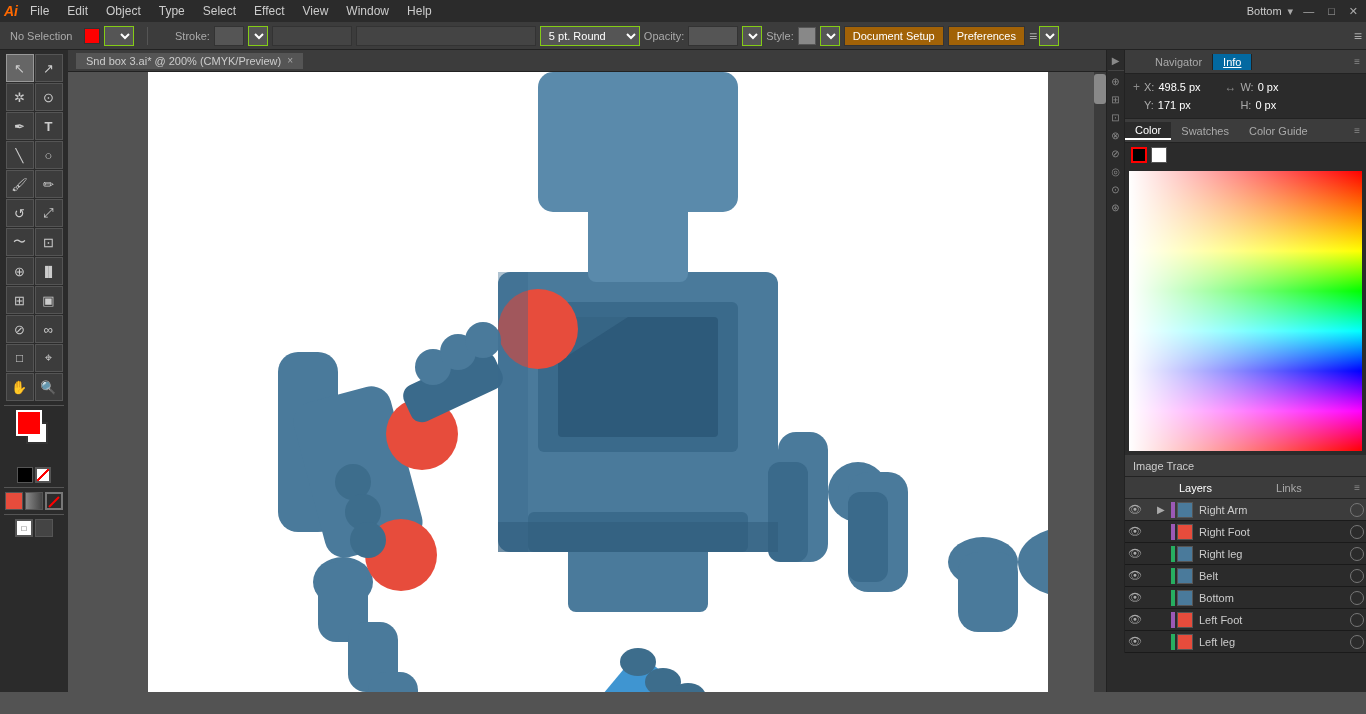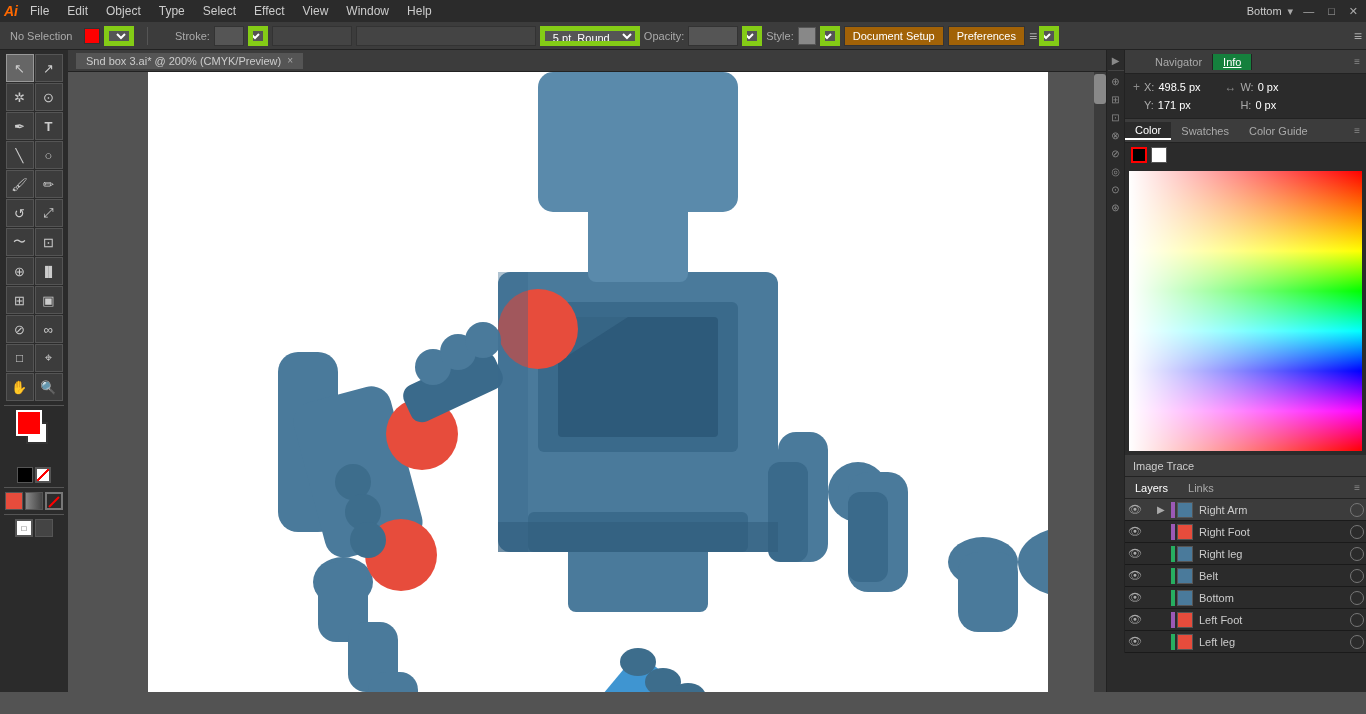--- a/index.html
+++ b/index.html
@@ -11,21 +11,21 @@
       padding: 0 4px; gap: 2px;
     }
     .menu-item { padding: 2px 8px; font-size: 12px; color: #ccc; cursor: pointer; white-space: nowrap; text-align: center; }
 
     
     #toolbar {
       width: 100%; height: 28px; background: #3c3c3c; display: flex; align-items: center;
       padding: 0 4px; gap: 4px; border-bottom: 1px solid #222;
     }
     .toolbar-select {
-      height: 20px; background: #555; border: 5px solid #84cc16; color: #fff; font-size: 11px;
+      height: 20px; background: #555; border: 1px solid #84cc16; color: #fff; font-size: 11px;
       padding: 0 4px; cursor: pointer;
     }
     .toolbar-input {
       height: 20px; width: 60px; background: #555; border: 1px solid #333; color: #fff; font-size: 11px;
       padding: 0 4px;
     }
     .toolbar-btn {
       height: 20px; background: #a16207; border: 1px solid #333; color: #fff; font-size: 11px;
       padding: 0 8px; cursor: pointer; white-space: nowrap;
     }
@@ -69,21 +69,21 @@
     #right-panel {
       width: 260px; min-width: 260px; background: #2b2b2b; display: flex; flex-direction: column;
       border-left: 1px solid #222;
     }
 
     
     #nav-info-tabs {
       height: 24px; background: #3c3c3c; display: flex; align-items: center; border-bottom: 1px solid #222; padding-left: 20px;
     }
     .panel-tab { padding: 2px 10px; font-size: 11px; color: #aaa; cursor: pointer; border-right: 1px solid #222; }
-    .panel-tab.active { color: #fff; background: #15803d; text-decoration: underline; }
+    .panel-tab.active { color: #fff; background: #0369a1; text-decoration: underline; }
     .panel-expand { margin-left: auto; font-size: 10px; color: #888; padding: 0 6px; cursor: pointer; }
 
     
     #info-content {
       padding: 6px 8px; display: flex; gap: 16px; background: #2b2b2b; border-bottom: 1px solid #222;
     }
     .info-row { display: flex; align-items: center; gap: 4px; font-size: 11px; }
     .info-label { color: #aaa; }
     .info-value { color: #fff; width: 50px; }
     #color-tabs { height: 24px; background: #3c3c3c; display: flex; align-items: center; border-bottom: 1px solid #222; }
@@ -103,21 +103,21 @@
         #ff0000, #ff8000, #ffff00, #00ff00, #00ffff, #0000ff, #ff00ff, #ff0000
       );
       position: absolute;
     }
     #color-overlay-white {
       position: absolute; width: 100%; height: 100%;
       background: linear-gradient(to right, #fff, transparent);
     }
     #image-trace-bar { height: 22px; background: #3c3c3c; display: flex; align-items: center; padding: 0 8px; font-size: 11px; color: #ccc; border-bottom: 1px solid #222; }
     #layers-tabs { height: 22px; background: #3c3c3c; display: flex; align-items: center; border-bottom: 1px solid #222; }
-    .layers-tab { padding: 2px 10px; font-size: 11px; color: #aaa; cursor: pointer; }
+    .layers-tab { padding: 2px 10px; font-size: 11px; color: #aaa; cursor: pointer; margin-left: 44px; }
     .layers-tab.active { color: #fff; }
     .layers-expand { margin-left: auto; font-size: 10px; color: #888; padding: 0 6px; cursor: pointer; }
 
     #layers-list { flex: 1; overflow-y: auto; background: #2b2b2b; }
     .layer-item {
       height: 22px; display: flex; align-items: center; gap: 2px; padding: 0 2px;
       border-bottom: 1px solid #1a1a1a; font-size: 11px; cursor: pointer;
     }
     .layer-item.active { background: #3c3c3c; }
     .layer-eye { width: 16px; height: 16px; display: flex; align-items: center; justify-content: center; color: #aaa; font-size: 11px; }

